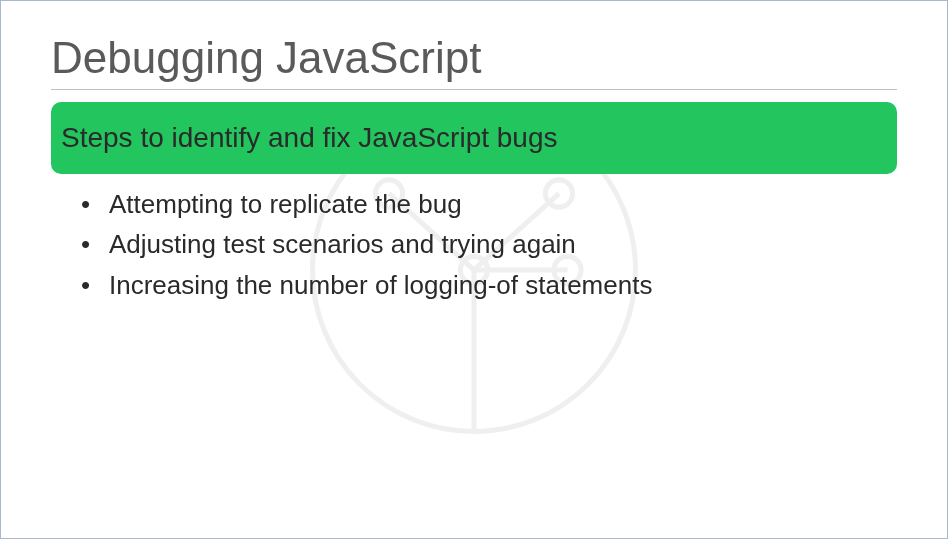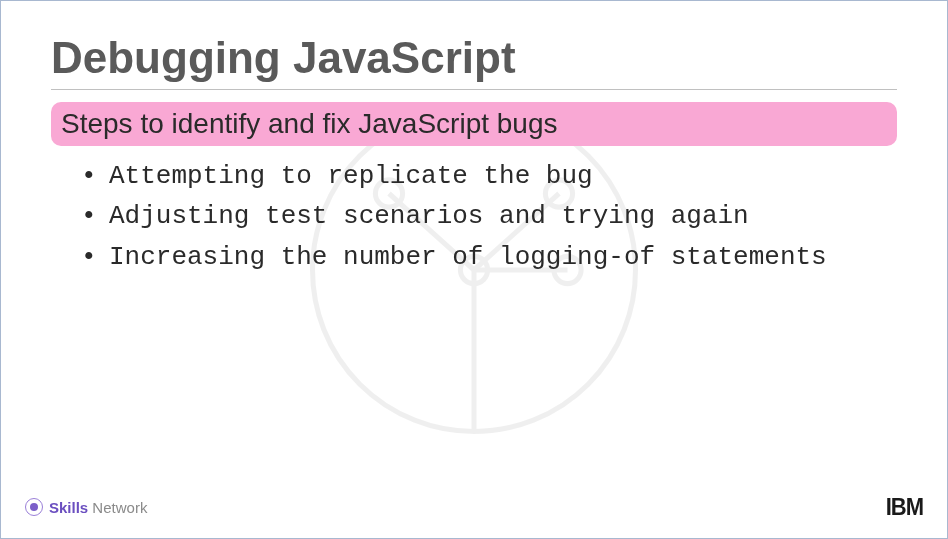--- a/index.html
+++ b/index.html
@@ -35,40 +35,39 @@
     .watermark svg {
       width: 100%;
       height: 100%;
     }
     .content {
       position: relative;
       z-index: 1;
     }
     .title {
       font-size: 44px;
-      font-weight: 700;
+      font-weight: 400;
       color: #5a5a5a;
       padding-bottom: 6px;
       border-bottom: 1px solid #c0c0c0;
       margin-bottom: 12px;
     }
     .subtitle {
       font-size: 28px;
       font-weight: 400;
       color: #2a2a2a;
-      background: #f9a8d4;
+      background: #22c55e;
       border-radius: 10px;
-      padding: 6px 10px;
+      padding: 20px 10px;
       margin-bottom: 10px;
       display: block;
     }
     .bullets {
       list-style: none;
       padding-left: 58px;
-      font-family: Liberation Mono, monospace;
     }
     .bullets li {
       font-size: 26px;
       color: #2a2a2a;
       line-height: 1.55;
       position: relative;
     }
     .bullets li::before {
       content: "•";
       position: absolute;
@@ -148,20 +147,13 @@
   <div class="content">
     <h1 class="title">Debugging JavaScript</h1>
     <div class="subtitle">Steps to identify and fix JavaScript bugs</div>
     <ul class="bullets">
       <li>Attempting to replicate the bug</li>
       <li>Adjusting test scenarios and trying again</li>
       <li>Increasing the number of logging-of statements</li>
     </ul>
   </div>
 
-  <div class="footer">
-    <div class="skills-logo">
-      <span class="skills-icon"></span>
-      <span class="skills-text"><span class="bold">Skills</span><span> Network</span></span>
-    </div>
-    <div class="ibm-logo">IBM</div>
-  </div>
 </div>
 
 </body></html>

